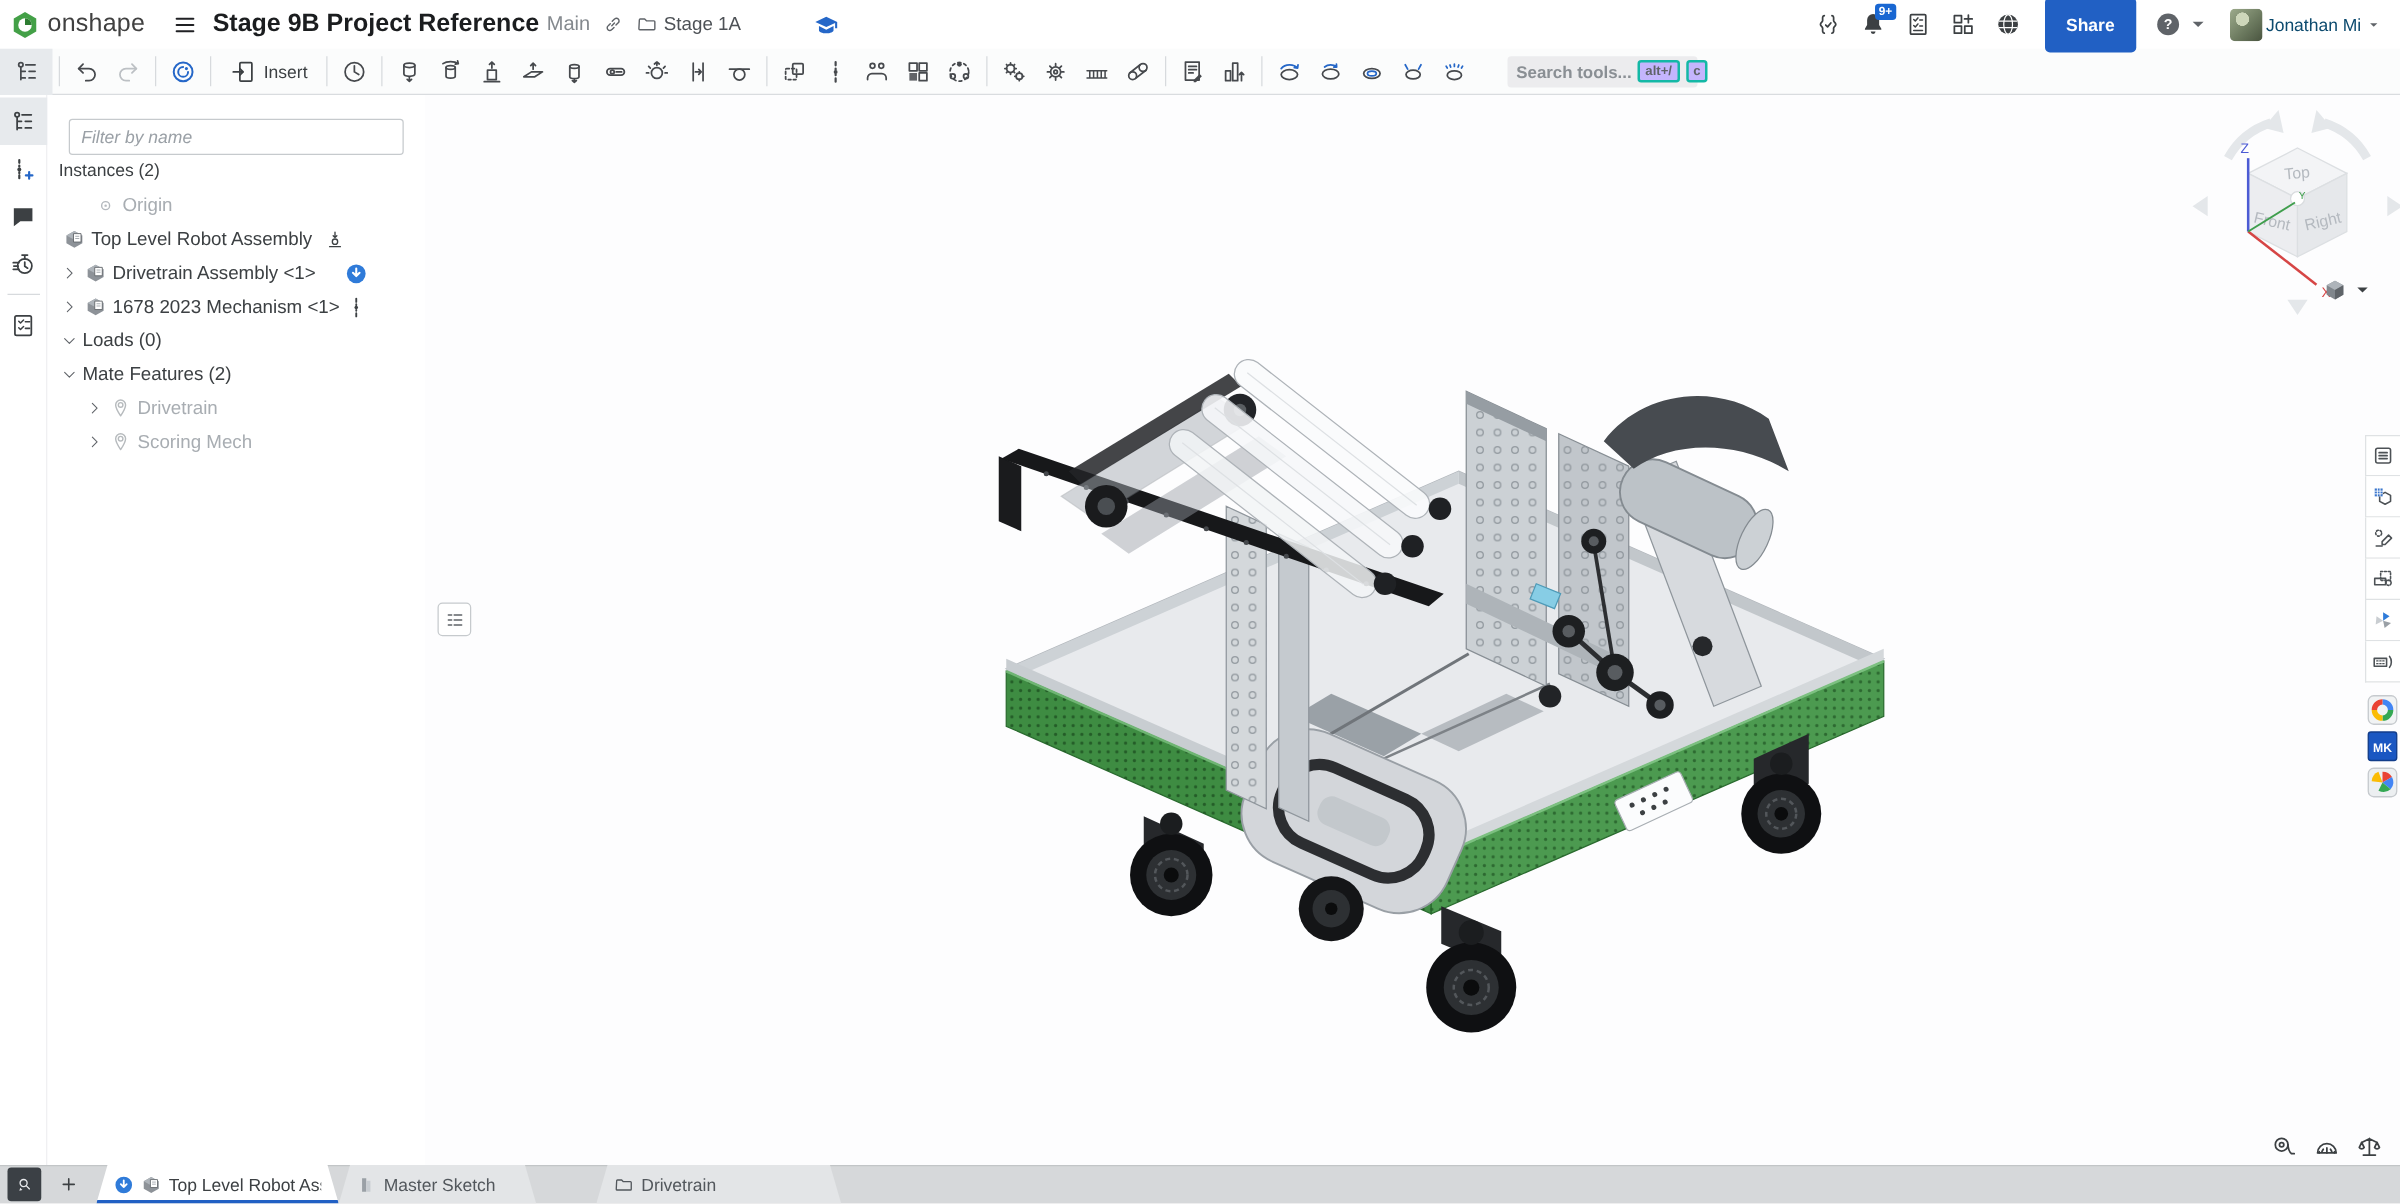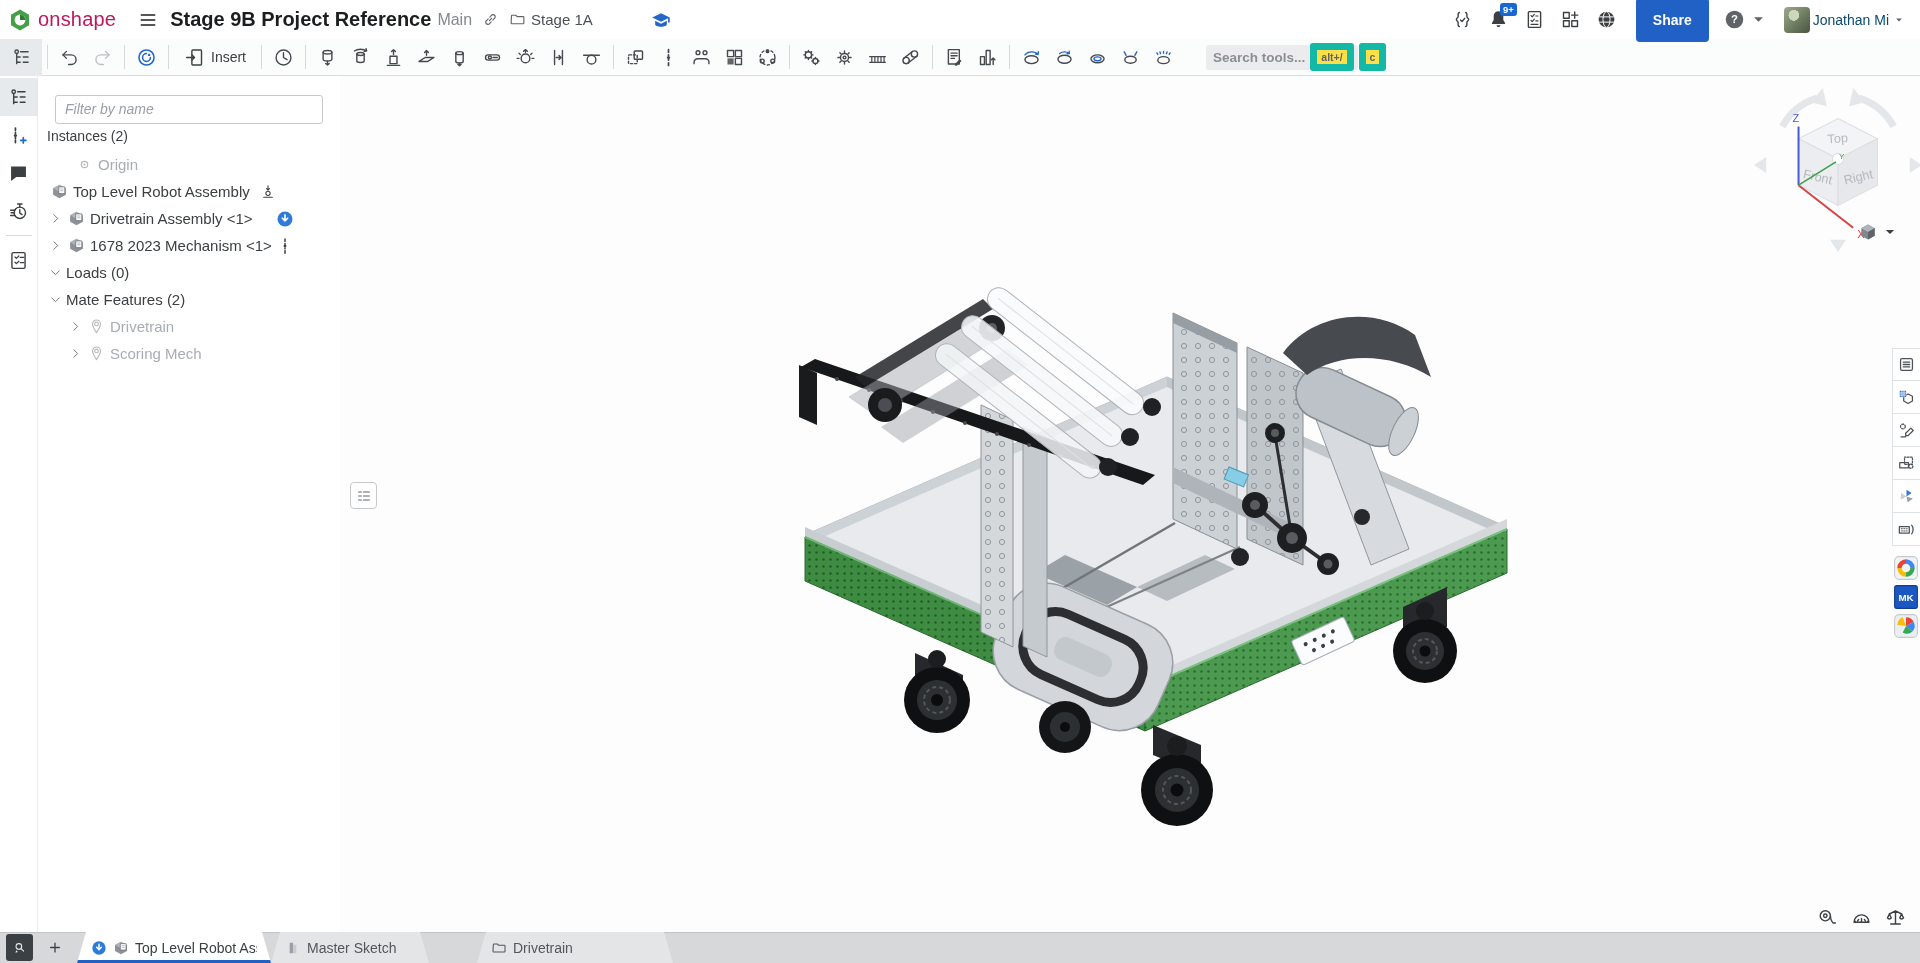--- a/index.html
+++ b/index.html
@@ -8,21 +8,21 @@
        font-family:"Liberation Sans",sans-serif;color:#3c4043;}
   .ic{display:inline-flex;align-items:center;justify-content:center;line-height:0;}
   .ic svg{width:20px;height:20px;}
 
   
   .topbar{height:39px;display:flex;align-items:center;justify-content:space-between;
           padding:0 14px 0 8px;background:#fff;}
   .tb-left{display:flex;align-items:center;}
   .logo{display:flex;align-items:center;gap:6px;cursor:pointer;}
   .logo .ic svg{width:24px;height:24px;}
-  .logo-text{font-size:20px;font-weight:500;color:#be185d;letter-spacing:.2px;}
+  .logo-text{font-size:20px;font-weight:500;color:#404040;letter-spacing:.2px;}
   .hamburger{margin-left:22px;color:#202124;}
   .doc-title{font-size:20px;font-weight:700;color:#1b1d1f;margin:0 6px 0 12px;white-space:nowrap;}
   .ws-name{color:#84898e;font-size:16px;margin-right:10px;}
   .link-ic{color:#5f6368;margin-right:10px;}
   .link-ic svg{width:17px;height:17px;}
   .loc{display:flex;align-items:center;gap:5px;color:#4d5156;font-size:15px;}
   .loc .ic svg{width:17px;height:17px;color:#5f6368;}
   .grad{margin-left:58px;}
   .grad svg{width:20px;height:20px;}
   .tb-right{display:flex;align-items:center;gap:15px;}
@@ -46,21 +46,21 @@
         display:inline-flex;align-items:center;justify-content:center;padding:0;cursor:pointer;border-radius:3px;}
   .tbtn svg{width:21px;height:21px;}
   .tbtn.tactive{height:37px;min-width:42px;background:#e7eaed;border-radius:0;}
   .tbtn.taccent{color:#2567c8;}
   .tbtn.tdisabled{color:#bcc0c4;}
   .tbtn.tlabeled{padding:0 10px;gap:6px;font-size:14px;color:#3c4043;font-family:inherit;}
   .tdiv{width:1px;height:24px;background:#d7dadd;margin:0 5px;flex:none;}
   .tsearch{margin-left:26px;height:25px;background:#ececee;border-radius:3px;display:flex;
            align-items:center;padding:0 7px;gap:5px;width:152px;cursor:text;font-weight:bold;}
   .tsearch-text{color:#8a8f94;font-size:13.5px;flex:1;white-space:nowrap;}
-  kbd{border:7px solid #14b8a6;background:#fde047;border-radius:3px;font-size:10.5px;color:#5f6368;
+  kbd{border:2px solid #14b8a6;background:#c4b5fd;border-radius:3px;font-size:10.5px;color:#5f6368;
       padding:1px 4px;font-family:"Liberation Sans",sans-serif;line-height:12px;}
 
   
   .main{position:absolute;top:76px;bottom:31px;left:0;right:0;display:flex;background:#fdfdfe;}
   .strip{width:38px;background:#fff;border-right:1px solid #ececee;display:flex;flex-direction:column;
          align-items:center;padding-top:2px;flex:none;}
   .scell{width:38px;height:38px;display:flex;align-items:center;justify-content:center;color:#3c4043;cursor:pointer;}
   .scell svg{width:21px;height:21px;}
   .sactive{background:#e7eaed;}
   .sdiv{width:26px;height:1px;background:#d7dadd;margin:5px 0;}

